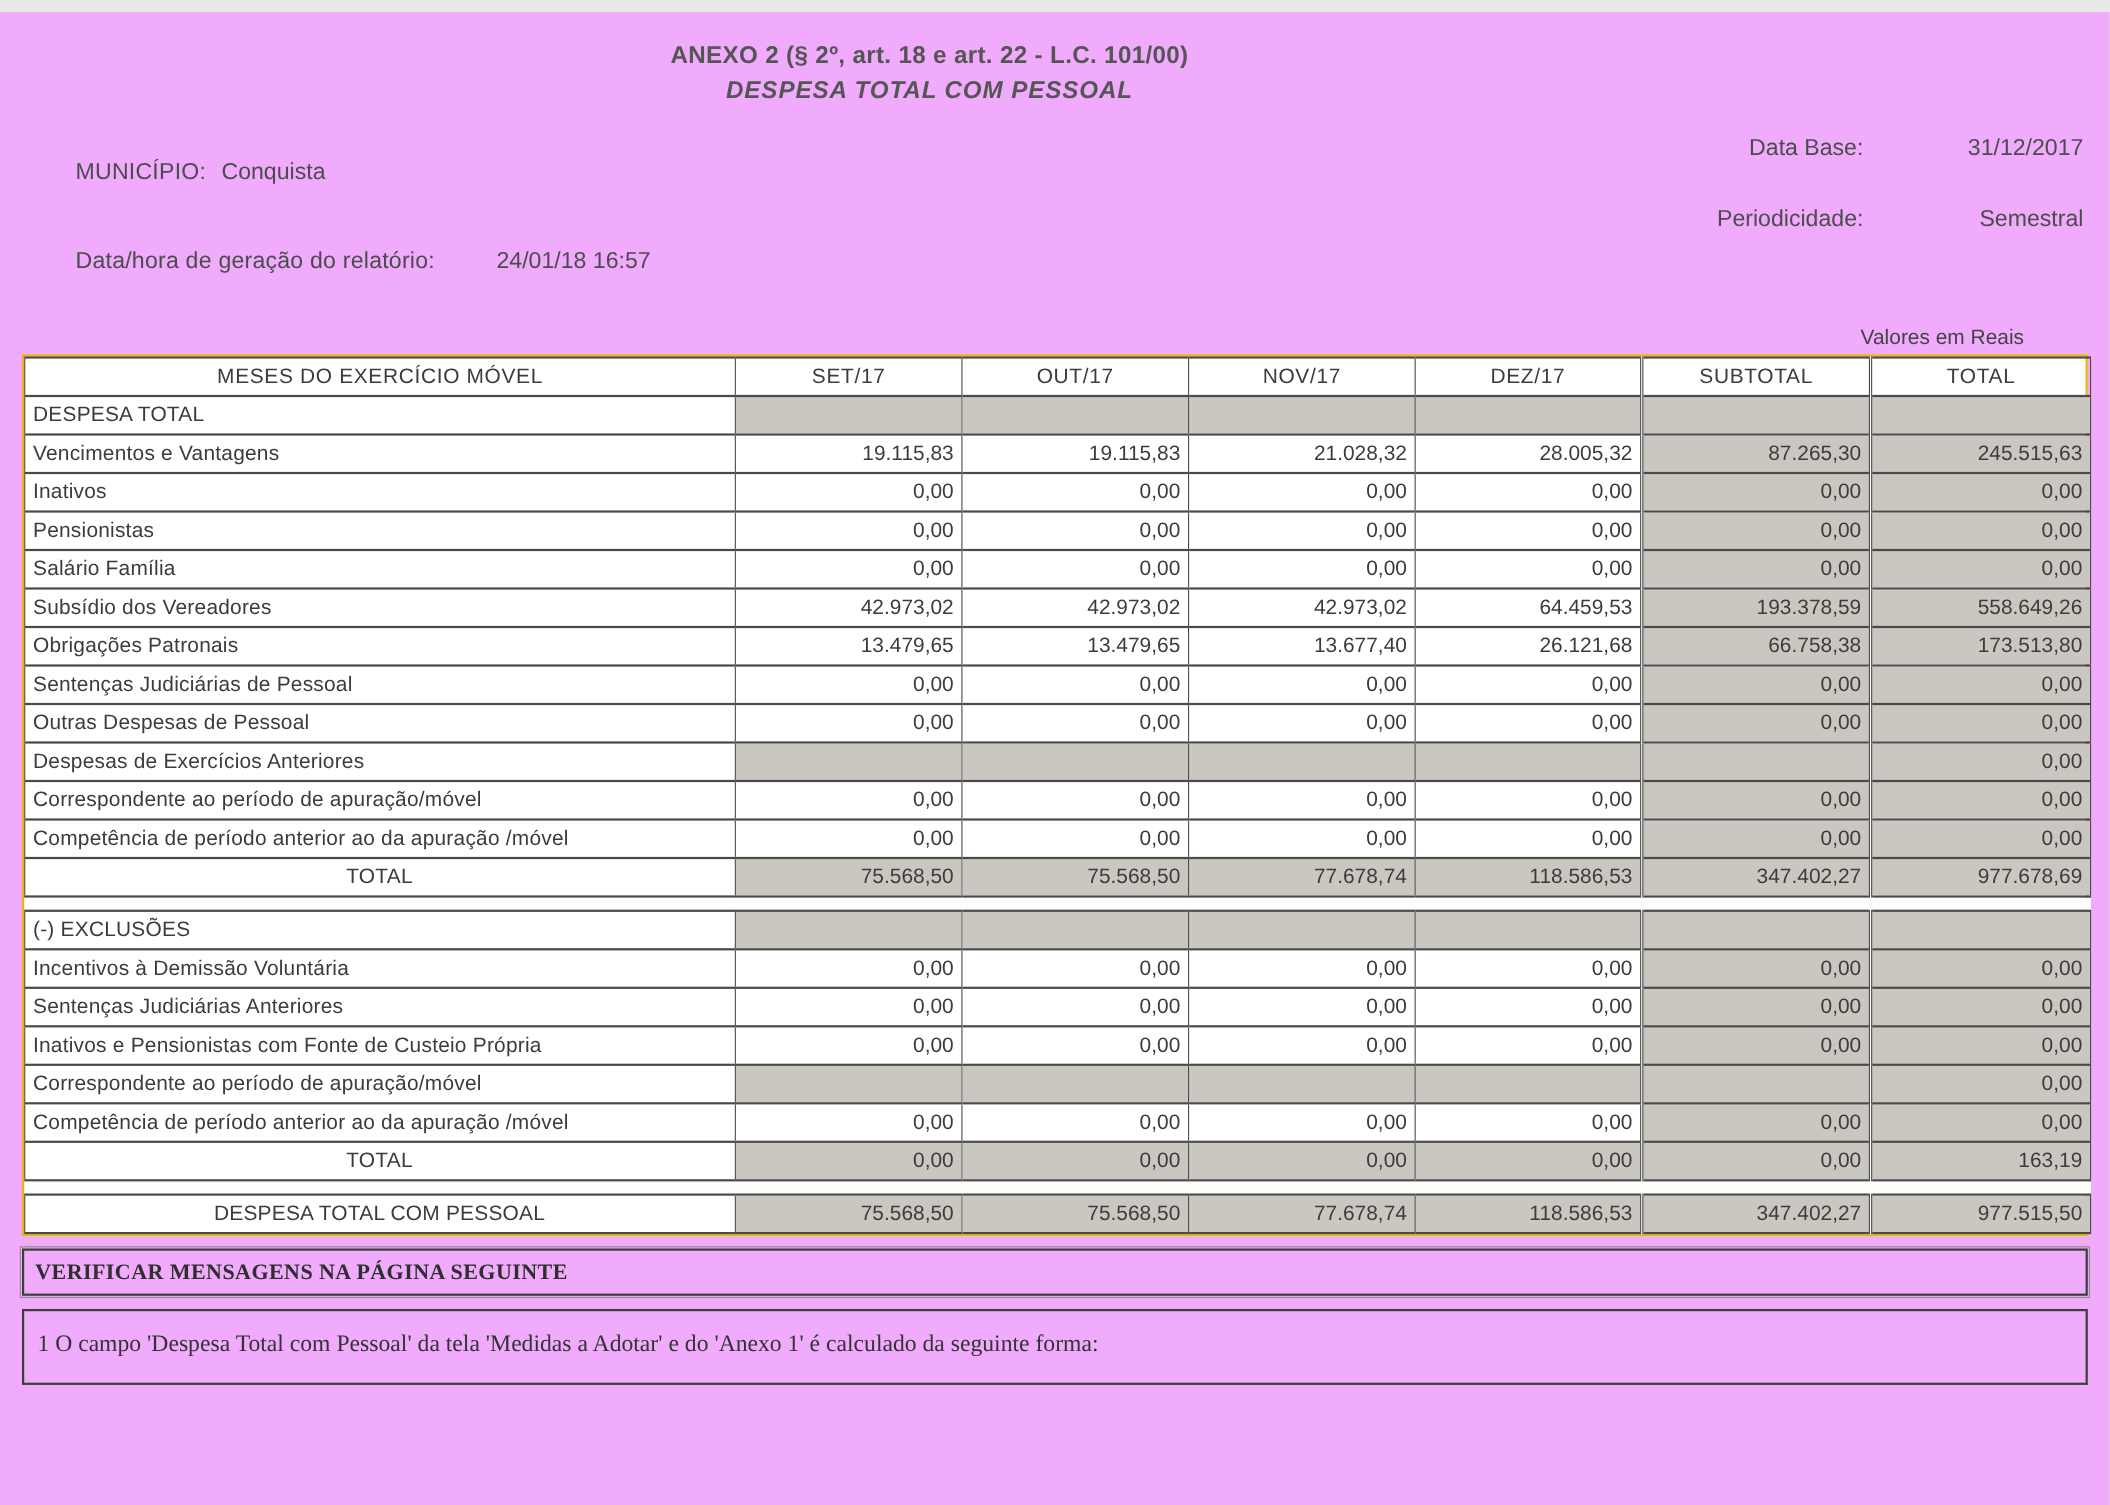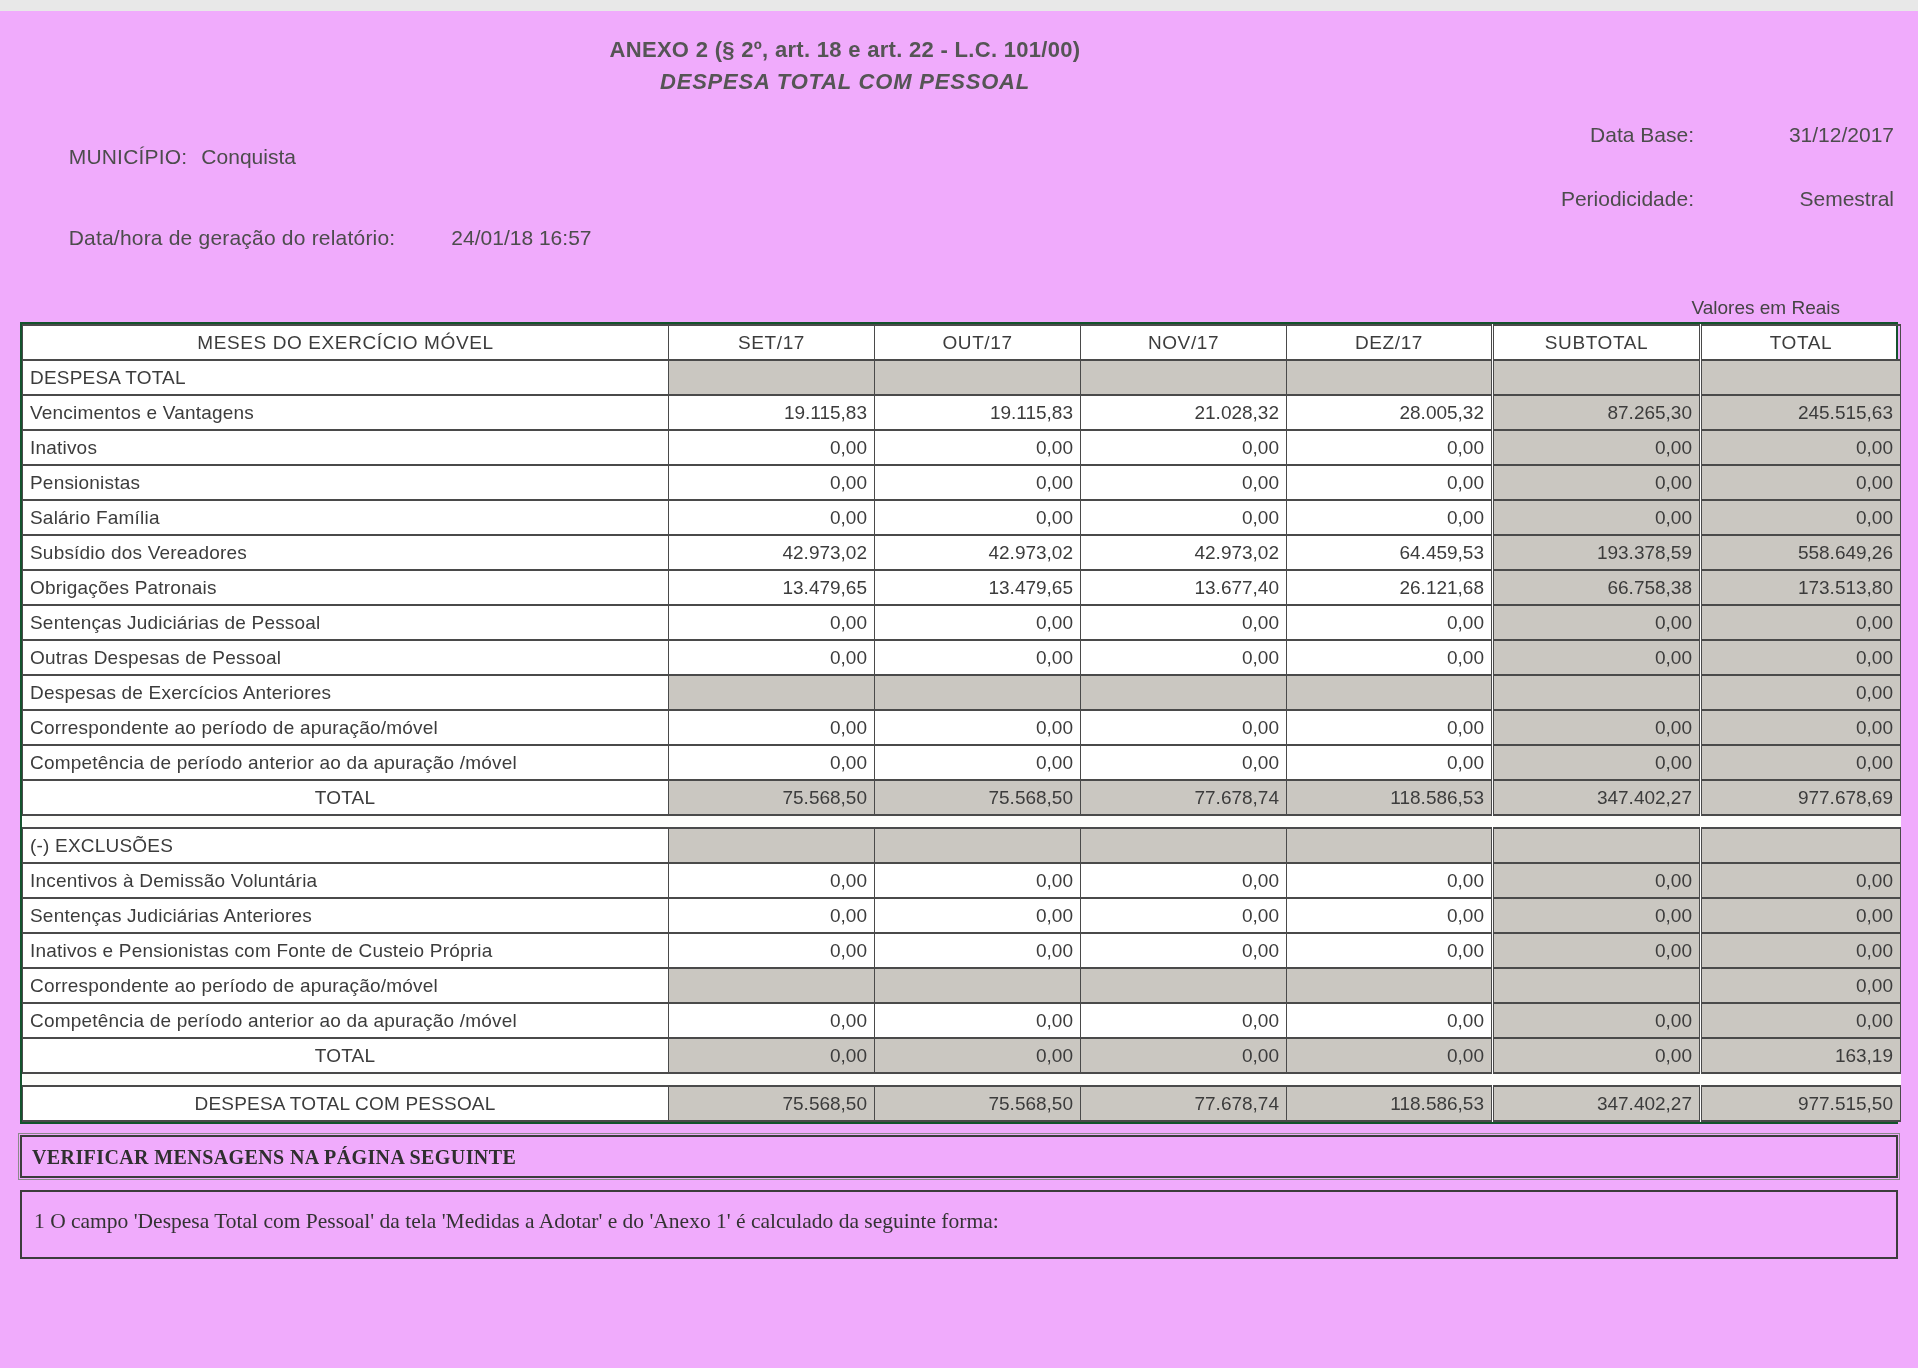--- a/index.html
+++ b/index.html
@@ -50,21 +50,21 @@
   .currency-note {
     text-align: right;
     margin: 14px 78px 3px 0;
     font-size: 19px;
     color: #444;
     padding-left: 44px;
   }
   
   .table-outer {
     margin: 0 20px;
-    border: 2px solid #14532d;
+    border: 2px solid #eab308;
     background: #fff;
   }
   table { width: 100%; border-collapse: collapse; table-layout: fixed; }
   th, td {
     border: solid #4a4a4a;
     border-width: 2px 1px;
     font-size: 19px;
     font-weight: normal;
     height: 33px;
     padding: 0 8px;

